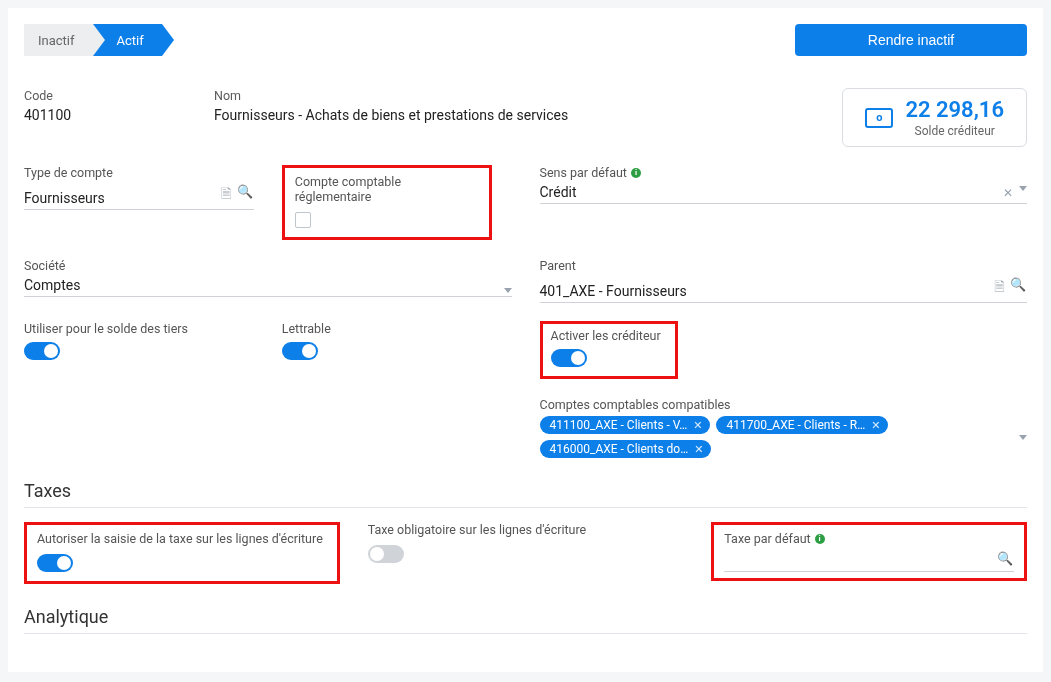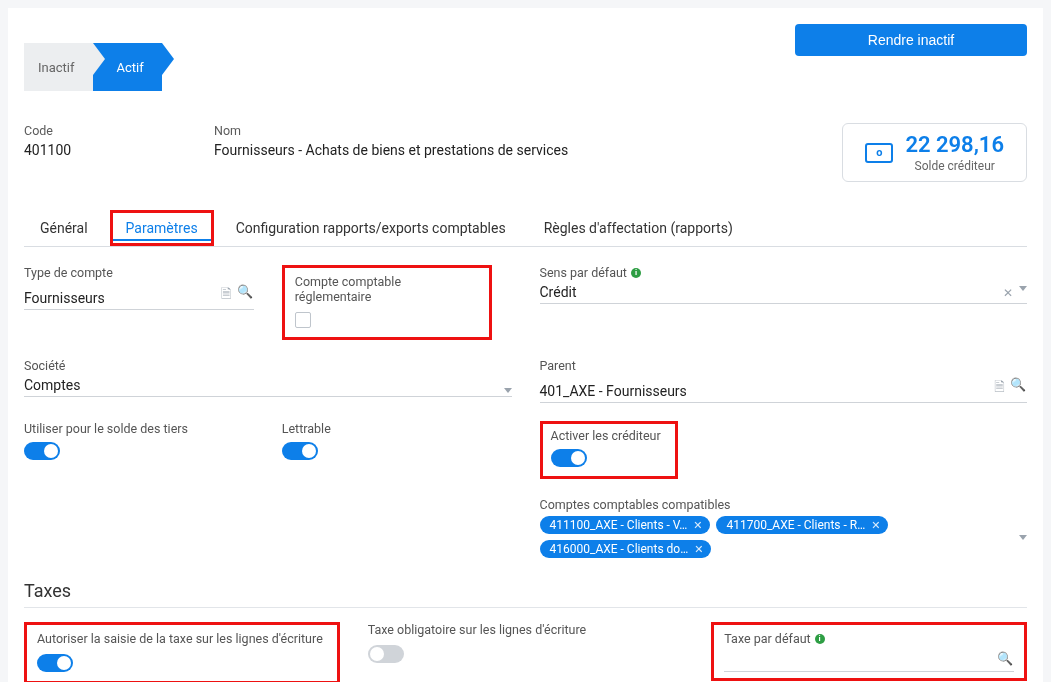--- a/index.html
+++ b/index.html
@@ -1,21 +1,21 @@
 <!DOCTYPE html>
 <html><head>
 <meta charset="utf-8">
 <style>
   * { box-sizing: border-box; margin: 0; padding: 0; }
   body { font-family: -apple-system, BlinkMacSystemFont, "Segoe UI", Roboto, Arial, sans-serif; background: #f5f6f8; font-size: 13px; color: #333; }
   .page { background: #fff; margin: 8px; padding: 16px 16px 24px 16px; min-height: 660px; }
 
   
   .status-row { display: flex; justify-content: space-between; align-items: flex-start; }
-  .crumbs { display: flex; height: 48px; margin-top: 19px; }
+  .crumbs { display: flex; height: 32px; }
   .crumb { position: relative; display: flex; align-items: center; padding: 0 18px 0 24px; font-size: 13px; }
   .crumb.first { padding-left: 14px; }
   .crumb-inactive { background: #eceef0; color: #666; }
   .crumb-active { background: #0d7fe9; color: #fff; }
   .crumb::after { content: ""; position: absolute; right: -12px; top: 0; width: 0; height: 0;
     border-top: 16px solid transparent; border-bottom: 16px solid transparent; z-index: 2; }
   .crumb-inactive::after { border-left: 12px solid #eceef0; }
   .crumb-active::after  { border-left: 12px solid #0d7fe9; }
 
   .btn-primary { background: #0d7fe9; color: #fff; border: none; border-radius: 4px;
@@ -92,26 +92,20 @@
     </div>
     <div class="balance-card">
       <span class="balance-icon">o</span>
       <div>
         <div class="balance-amount">22 298,16</div>
         <div class="balance-label">Solde créditeur</div>
       </div>
     </div>
   </div>
 
-  <div class="tabs">
-    <div class="tab">Général</div>
-    <div class="tab active hl-tab">Paramètres</div>
-    <div class="tab">Configuration rapports/exports comptables</div>
-    <div class="tab">Règles d'affectation (rapports)</div>
-  </div>
 
   <div class="form-grid">
     <div>
       <div class="form-label">Type de compte</div>
       <div class="form-control">
         <span>Fournisseurs</span>
         <span class="ctrl-icons">
           <span>🗎</span>
           <span>🔍</span>
         </span>

